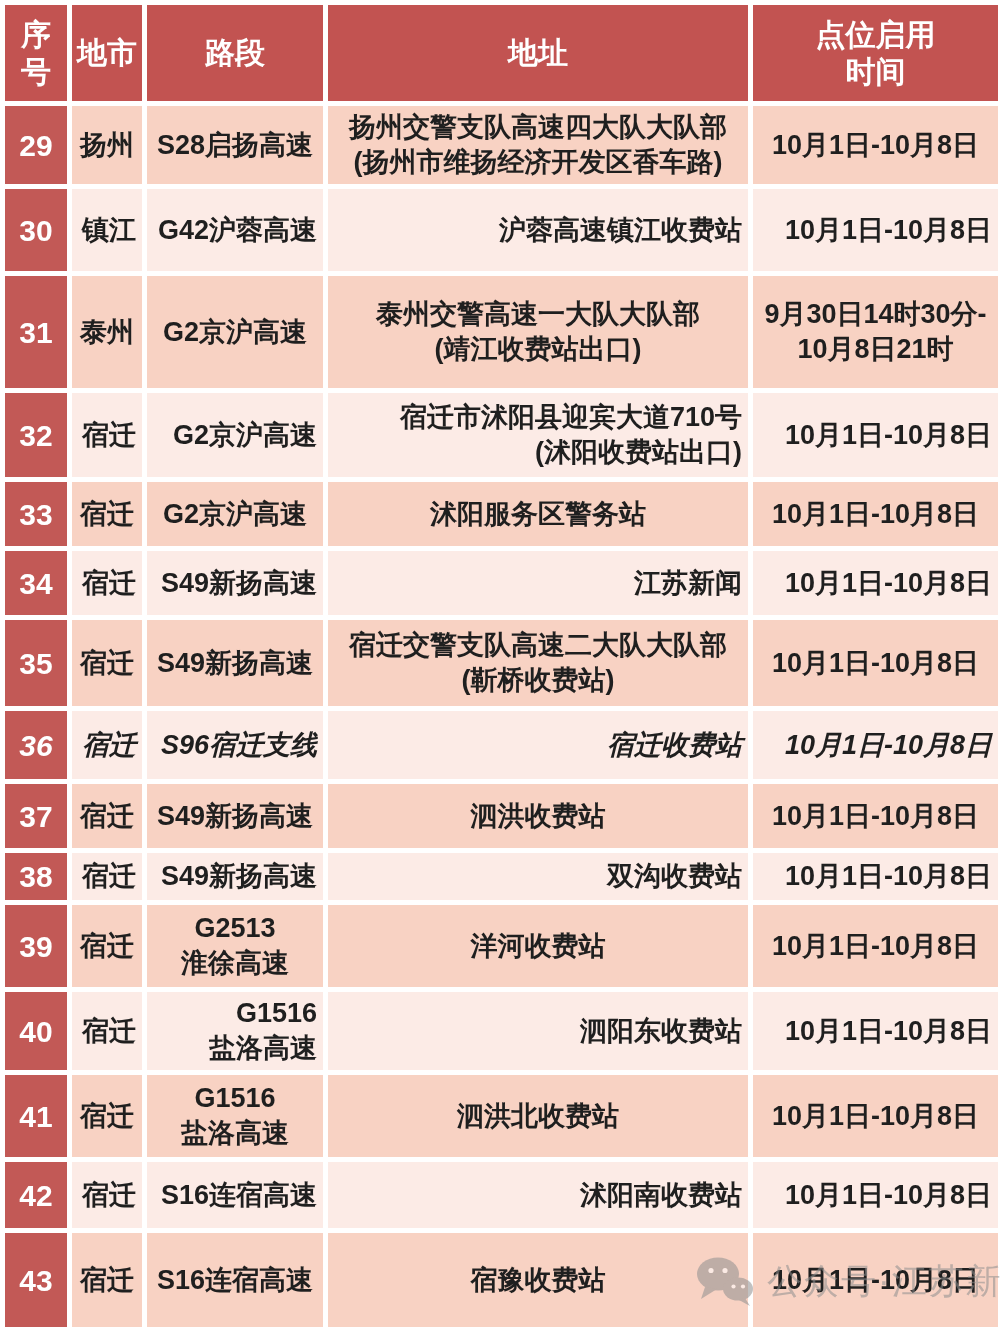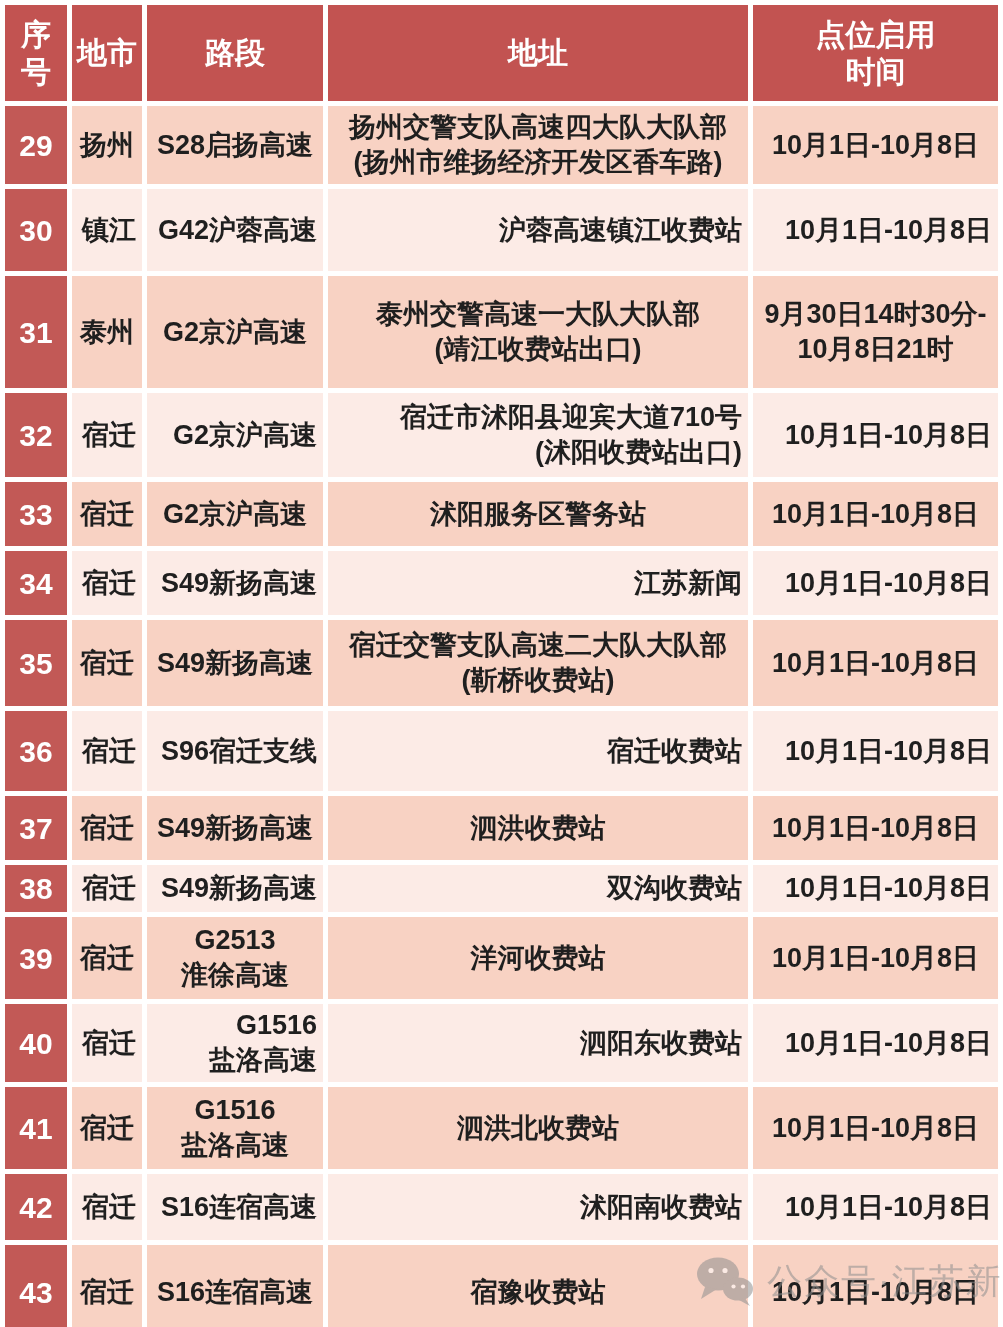--- a/index.html
+++ b/index.html
@@ -146,21 +146,21 @@
           <td class="cell">10月1日-10月8日</td>
         </tr>
         <tr class="row-peach" style="height: 86px;">
           <td class="idx">35</td>
           <td class="cell">宿迁</td>
           <td class="cell">S49新扬高速</td>
           <td class="cell">宿迁交警支队高速二大队大队部
 (靳桥收费站)</td>
           <td class="cell">10月1日-10月8日</td>
         </tr>
-        <tr class="row-light" style="height: 80px;">
+        <tr class="row-light" style="height: 68px; font-style: italic;">
           <td class="idx">36</td>
           <td class="cell">宿迁</td>
           <td class="cell">S96宿迁支线</td>
           <td class="cell">宿迁收费站</td>
           <td class="cell">10月1日-10月8日</td>
         </tr>
         <tr class="row-peach" style="height: 64px;">
           <td class="idx">37</td>
           <td class="cell">宿迁</td>
           <td class="cell">S49新扬高速</td>

